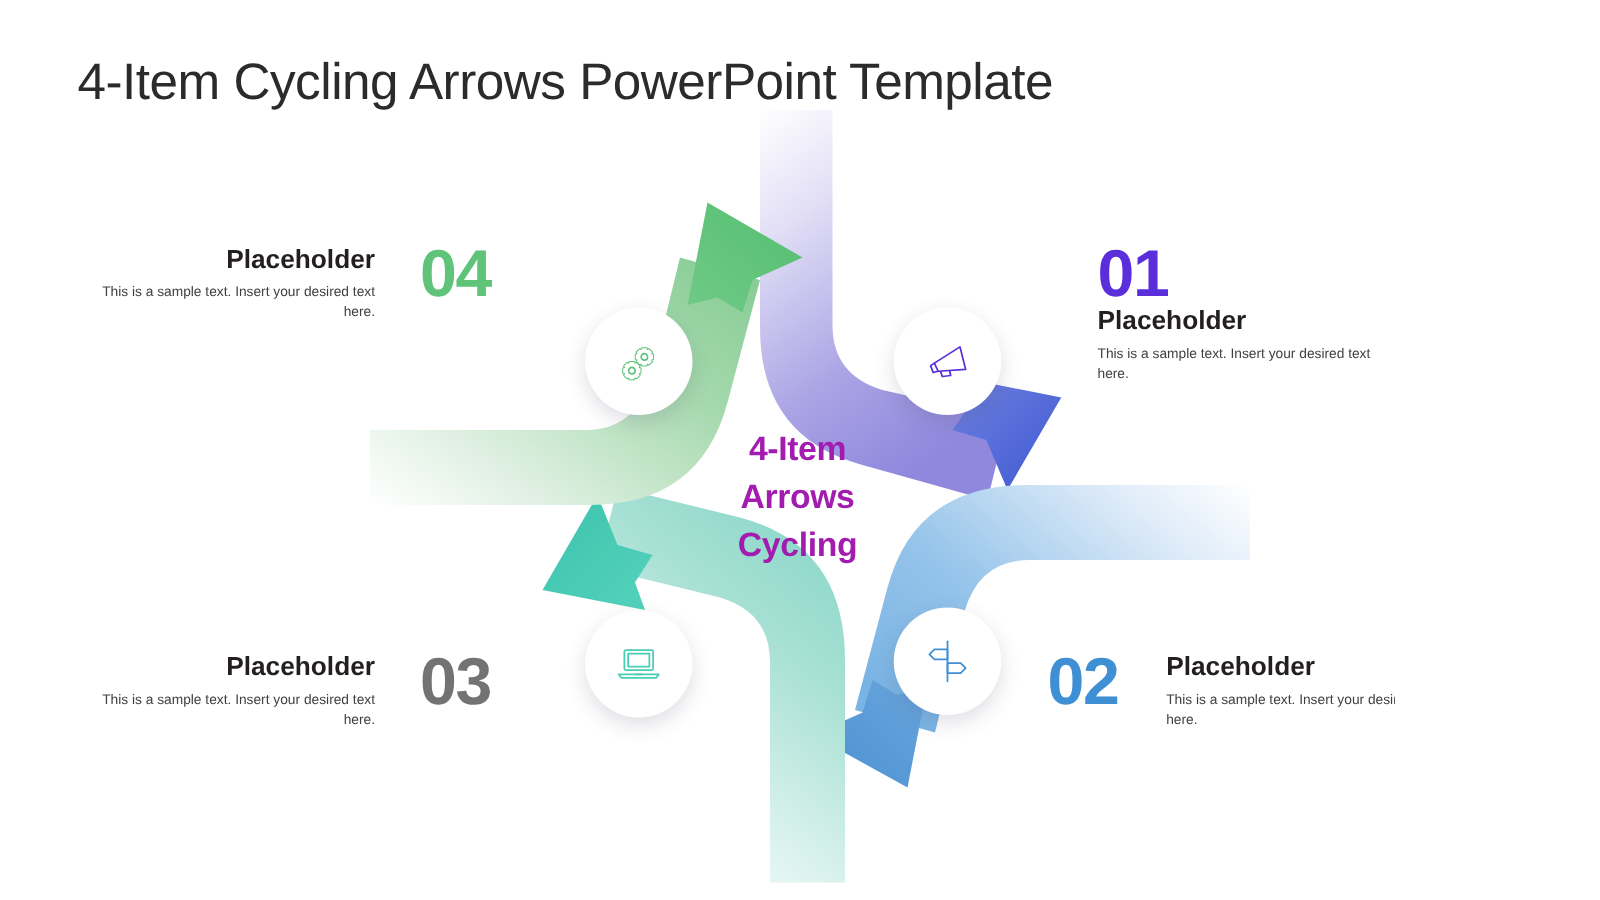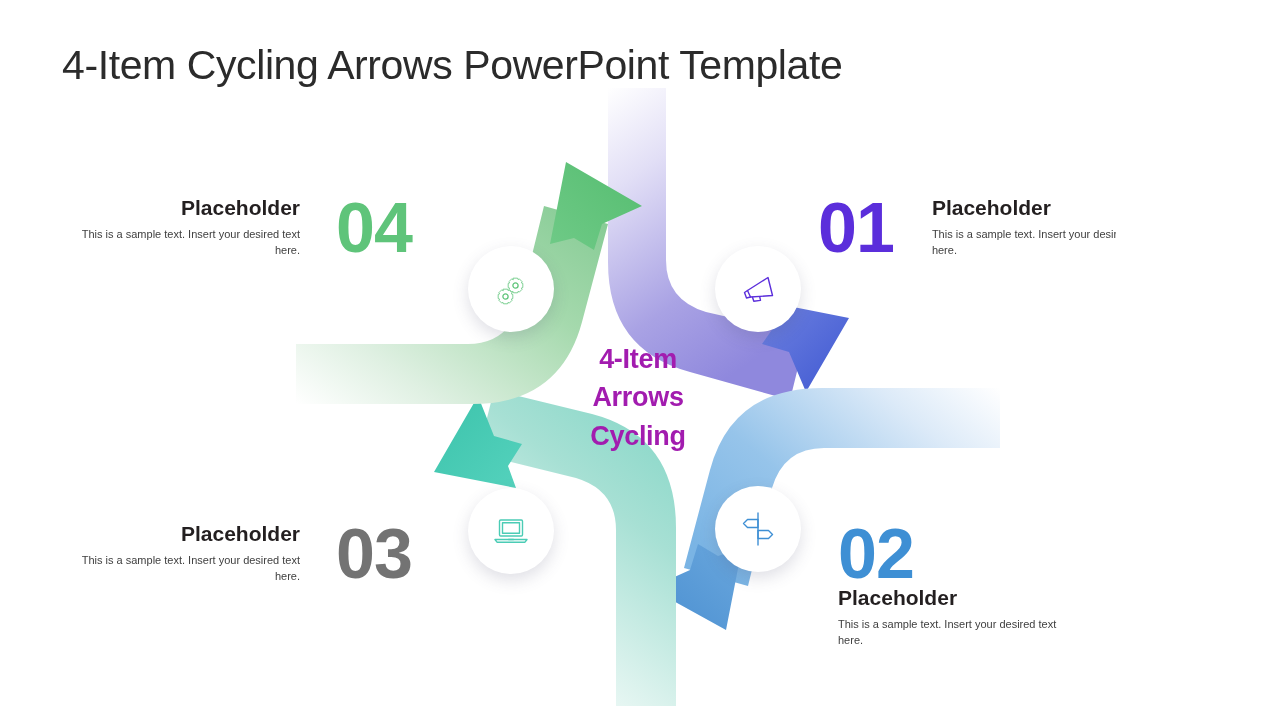--- a/index.html
+++ b/index.html
@@ -70,21 +70,21 @@
   #circle-03 { left: 468px; top: 488px; }
   #circle-04 { left: 468px; top: 246px; }
 
   
   .item {
     position: absolute;
     display: flex;
     align-items: flex-start;
   }
   .item-num {
-    font-size: 70px;
+    font-size: 53px;
     font-weight: bold;
     line-height: 0.92;
     letter-spacing: -1px;
   }
   .item-text { width: 232px; }
   .item-head {
     font-size: 21px;
     font-weight: bold;
     color: #231f20;
     margin-bottom: 7px;
@@ -95,22 +95,22 @@
     color: #404040;
   }
 
   
   .item.right .item-num { margin-right: 38px; }
   .item.right .item-text { text-align: left; }
   
   .item.left .item-num { margin-left: 36px; }
   .item.left .item-text { text-align: right; }
 
-  #item-01 { left: 818px; top: 196px; }
-  #item-02 { left: 838px; top: 522px; flex-direction: column; }
+  #item-01 { left: 878px; top: 196px; flex-direction: column; }
+  #item-02 { left: 838px; top: 522px; }
   #item-03 { left: 68px; top: 522px; }
   #item-04 { left: 68px; top: 196px; }
 </style>
 </head>
 <body>
 
 <div id="slide">
 
   <div id="slide-title">4-Item Cycling Arrows PowerPoint Template</div>
 

